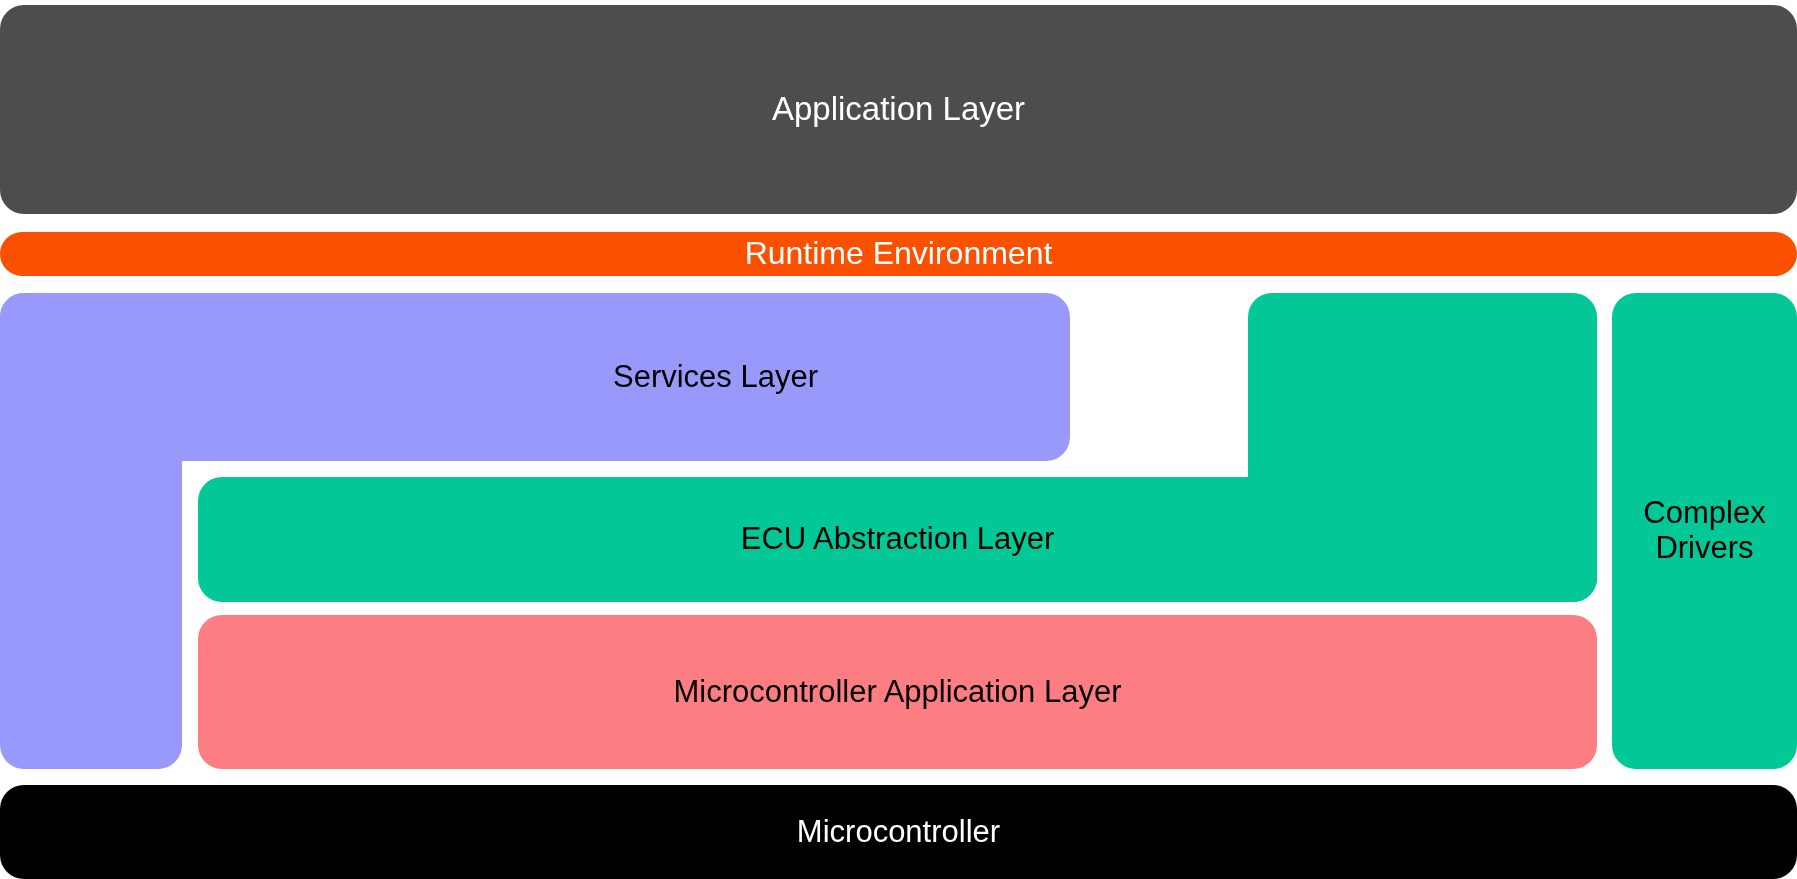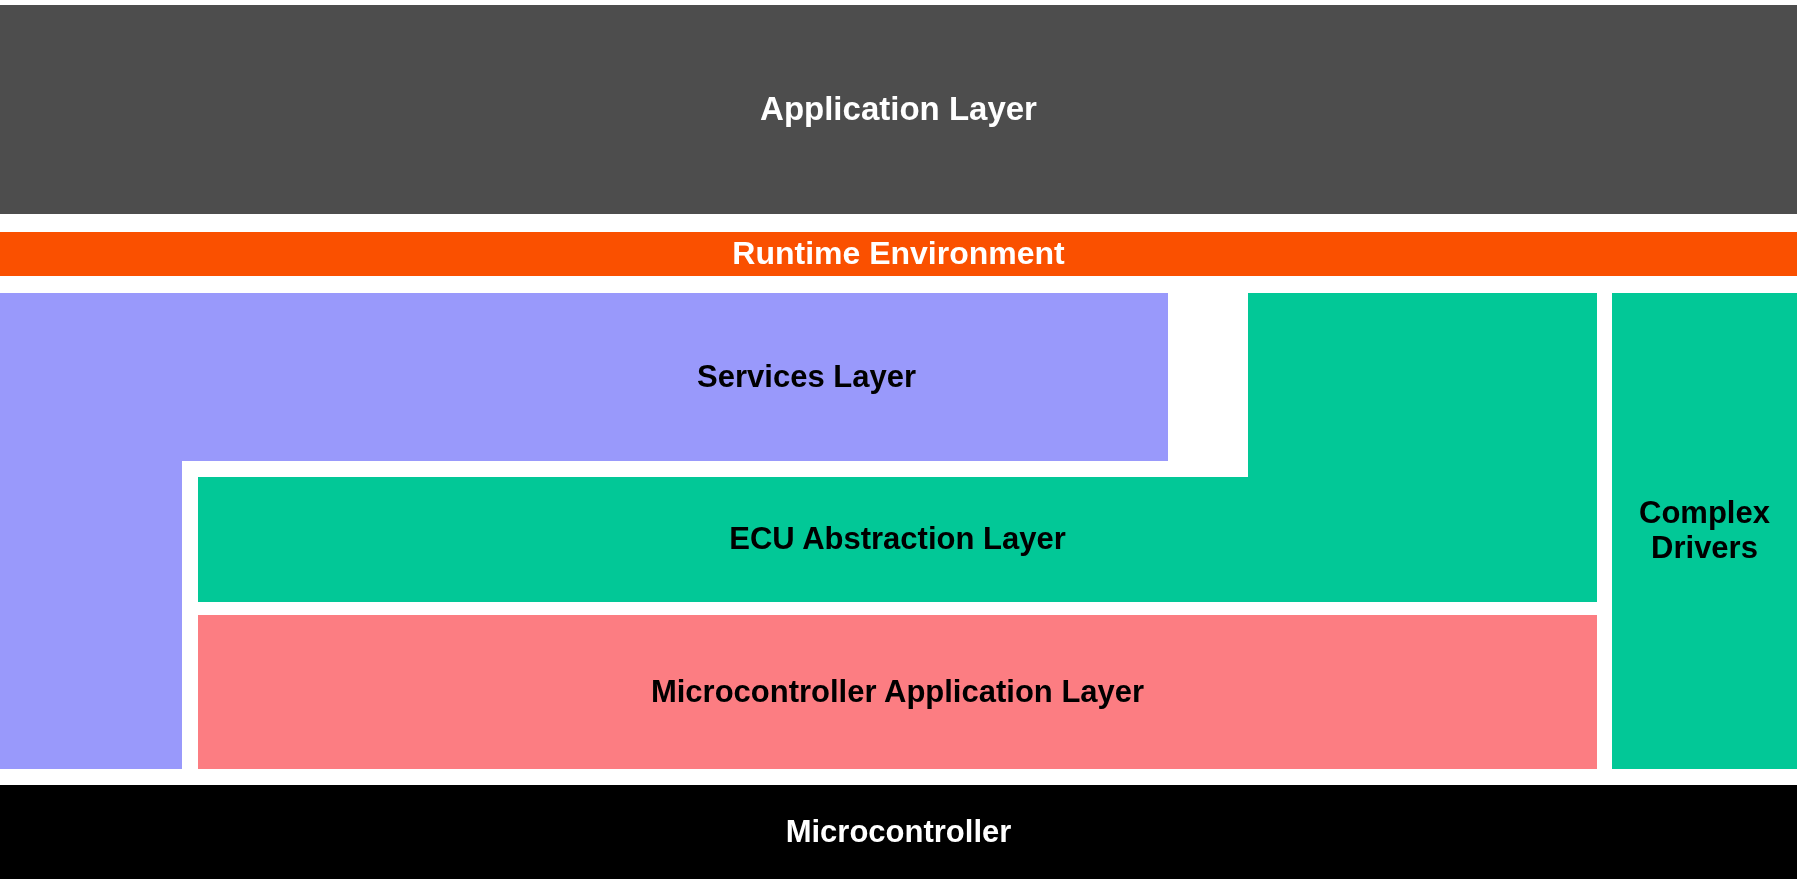--- a/index.html
+++ b/index.html
@@ -18,22 +18,23 @@
     background: #ffffff;
     overflow: hidden;
   }
   .block {
     position: absolute;
     box-sizing: border-box;
     display: flex;
     align-items: center;
     justify-content: center;
     text-align: center;
-    font-weight: bold;
+    font-weight: normal;
     line-height: 1.12;
+    border-radius: 24px;
   }
   .lbl {
     display: block;
     white-space: pre-line;
   }
 
   
   #application-layer {
     left: 0px;
     top: 5px;
@@ -60,21 +61,21 @@
   #services-layer-column {
     left: 0px;
     top: 293px;
     width: 182px;
     height: 476px;
     background: #9999fb;
   }
   #services-layer {
     left: 0px;
     top: 293px;
-    width: 1168px;
+    width: 1070px;
     height: 168px;
     background: #9999fb;
     color: #000000;
     font-size: 31px;
     justify-content: flex-end;
     padding-right: 252px;
   }
 
   
   #ecu-abstraction-upper {

